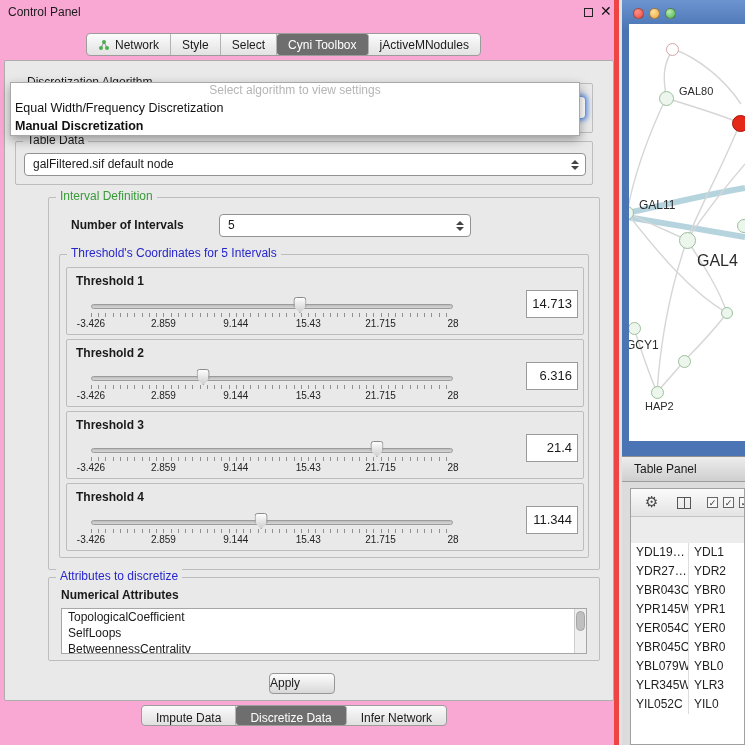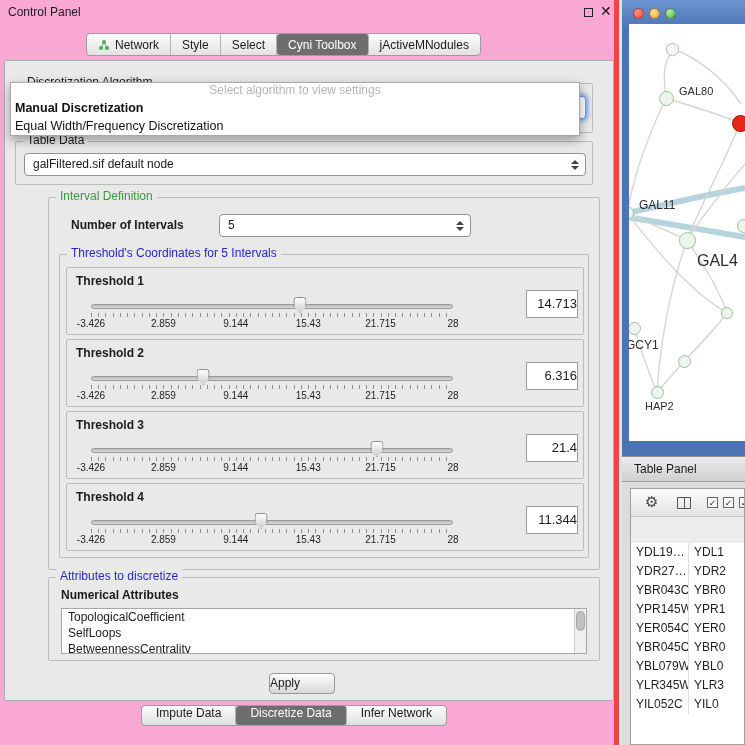--- a/index.html
+++ b/index.html
@@ -40,32 +40,32 @@
   
   .bold-label{font-weight:bold;font-size:12px}
   .thr-box{position:absolute;left:6px;width:518px;height:68px;border:1px solid #bdbdbd;border-radius:2px;background:#e9e9e9}
   .thr-label{position:absolute;left:9px;top:6px;font-weight:bold;font-size:12px}
   .slider{position:absolute;left:24px;top:33px;width:362px;height:32px}
   .track{position:absolute;left:0;top:3px;width:100%;height:5px;background:linear-gradient(#bdbdbd,#d6d6d6);border:1px solid #9b9b9b;border-radius:3px}
   .thumb{position:absolute;top:-4px;width:13px;height:16px;transform:translateX(-50%);background:linear-gradient(#fdfdfd,#cfcfcf);border:1px solid #8a8a8a;clip-path:polygon(8% 0,92% 0,100% 12%,100% 58%,50% 100%,0 58%,0 12%);border-radius:3px}
   .ticks{position:absolute;left:0;top:12px;width:100%;height:4px;background:repeating-linear-gradient(to right,#8f8f8f 0 1px,transparent 1px 7.24px)}
   .tick-labels{position:absolute;left:0;top:17px;width:100%;height:12px}
   .tick-labels span{position:absolute;transform:translateX(-50%);font-size:10px;color:#222;white-space:nowrap}
-  .thr-value{position:absolute;right:5px;top:22px;width:52px;height:28px;background:#fff;border:1px solid #9a9a9a;font-size:13px;line-height:26px;text-align:right;}
+  .thr-value{position:absolute;right:5px;top:22px;width:52px;height:28px;background:#fff;border:1px solid #9a9a9a;font-size:13px;line-height:26px;text-align:right;padding-right:5px}
 
   
   .listbox{position:absolute;left:12px;top:30px;width:526px;height:46px;background:#fff;border:1px solid #a6a6a6;overflow:hidden}
   .list-item{height:16px;line-height:16px;padding-left:6px;font-size:12px;white-space:nowrap}
   .vscroll{position:absolute;right:0;top:0;width:12px;height:100%;background:#efefef;border-left:1px solid #cfcfcf}
   .vscroll .vthumb{position:absolute;left:1px;top:2px;width:9px;height:20px;background:#c0c0c0;border:1px solid #a6a6a6;border-radius:5px}
 
   .apply-btn{position:absolute;left:264px;top:612px;width:66px;height:21px;background:linear-gradient(#fdfdfd,#d8d8d8);border:1px solid #979797;border-radius:4px;font-size:12px;line-height:19px}
 
   .bottom-tabs{position:absolute;left:141px;top:705px;display:flex;height:21px;background:linear-gradient(#fbfbfb,#e0e0e0);border:1px solid #9c9c9c;border-radius:4px;overflow:hidden}
-  .bottom-tab{display:flex;align-items:flex-start;padding:0 14px;font-size:12px;border-right:1px solid #b3b3b3;white-space:nowrap}
+  .bottom-tab{display:flex;align-items:flex-end;padding:0 14px;font-size:12px;border-right:1px solid #b3b3b3;white-space:nowrap}
   .bottom-tab:last-child{border-right:none}
   .bottom-tab.selected{background:#6e6e6e;color:#fff;border-radius:3px}
 
   
   #network-window{position:absolute;left:622px;top:0;width:123px;height:456px;background:linear-gradient(#6c94cf 0,#4a74b4 30px,#4a74b4 100%)}
   .traffic{position:absolute;top:8px;width:11px;height:11px;border-radius:50%;border:1px solid rgba(60,40,40,.45)}
   .t-close{left:11px;background:radial-gradient(circle at 35% 30%,#ff9189,#ec4a3e)}
   .t-min{left:27px;background:radial-gradient(circle at 35% 30%,#ffe09a,#f0a83a)}
   .t-zoom{left:43px;background:radial-gradient(circle at 35% 30%,#b9ecb4,#46b549)}
   #network-canvas{position:absolute;left:7px;top:24px;width:116px;height:417px;background:#fff;overflow:hidden}
@@ -260,22 +260,22 @@
         <span>Discretize Data</span>
       </div>
     <div class="bottom-tab">
         <span>Infer Network</span>
       </div>
   </div>
 </div>
 
 <div id="algo-dropdown">
   <div class="dd-placeholder">Select algorithm to view settings</div>
+  <div class="dd-option">Equal Width/Frequency Discretization</div>
   <div class="dd-option bold">Manual Discretization</div>
-  <div class="dd-option">Equal Width/Frequency Discretization</div>
 </div>
 
 <div id="network-window">
   <div class="traffic t-close"></div>
   <div class="traffic t-min"></div>
   <div class="traffic t-zoom"></div>
   <div id="network-canvas">
     <svg width="116" height="417" viewBox="0 0 116 417" style="position:absolute;left:0;top:0">
       <g stroke="#a9cdd9" stroke-width="6" fill="none" opacity="0.85">
         <path d="M-2 189 C 35 181, 80 170, 116 164"></path>

